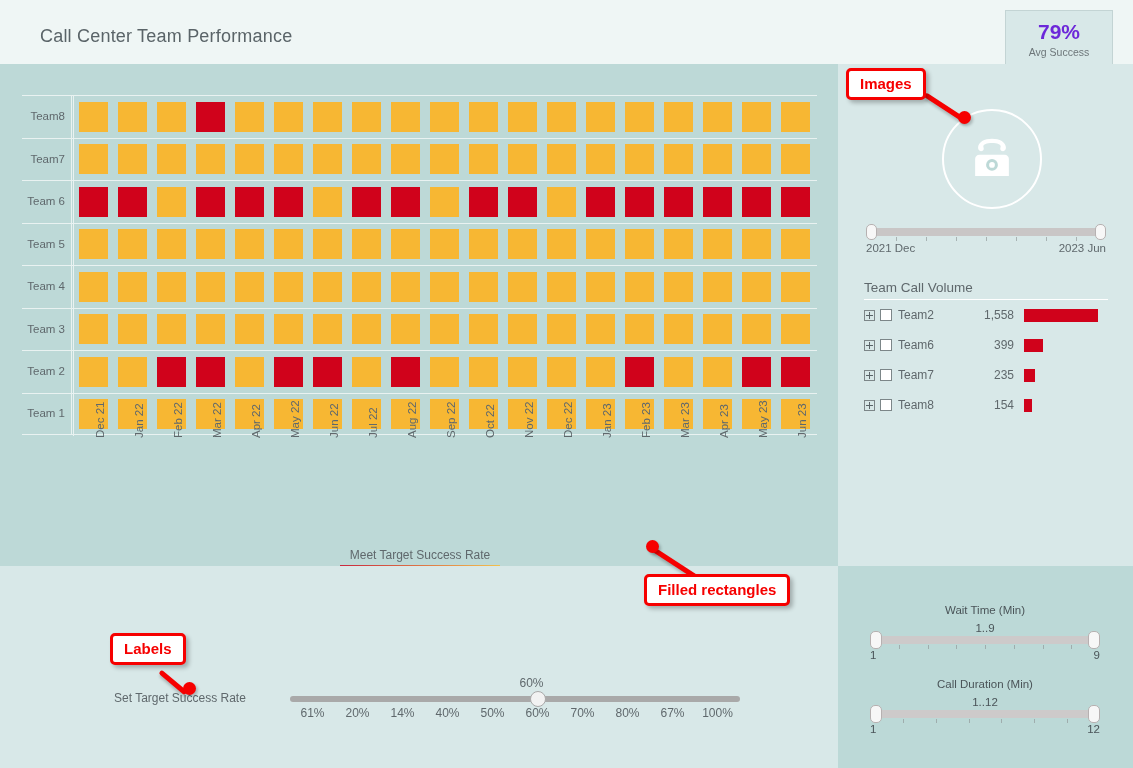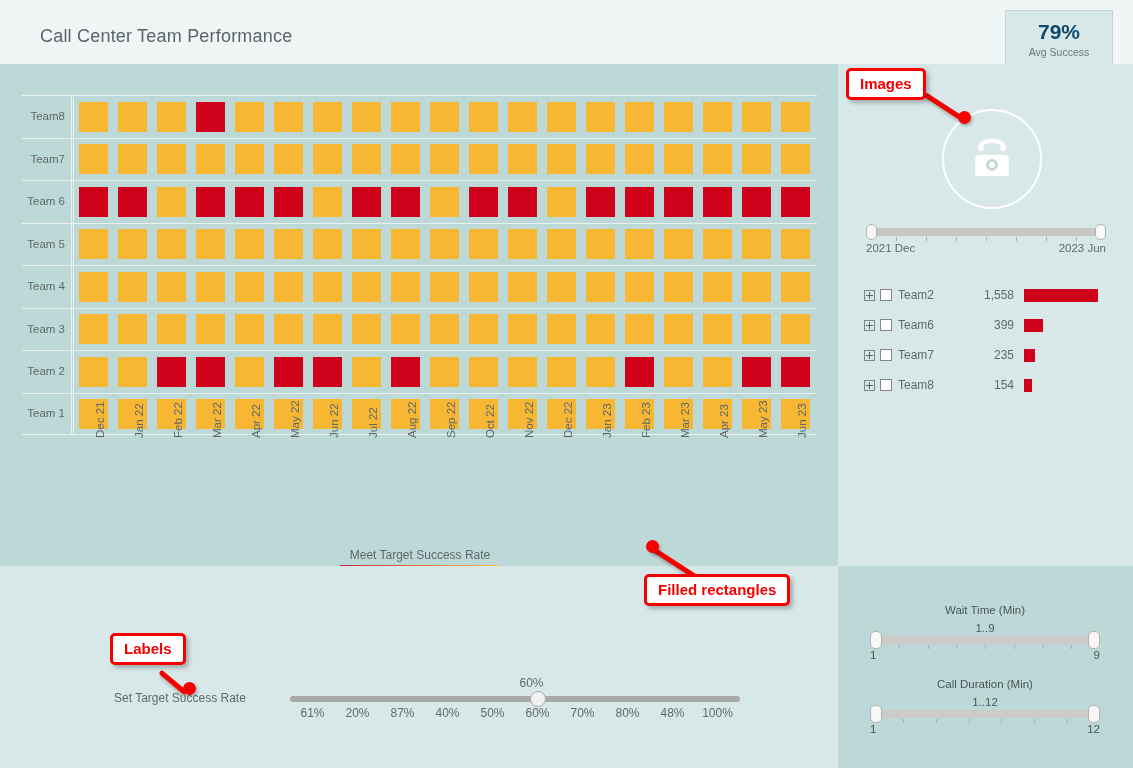--- a/index.html
+++ b/index.html
@@ -25,21 +25,21 @@
     position: absolute; left: 40px; top: 26px;
     font-size: 18px; color: #5a6468; letter-spacing: .2px;
   }
   .kpi-box {
     position: absolute; right: 20px; top: 10px;
     width: 108px; height: 58px;
     background: #d8e8e8; border: 1px solid #c3d4d4;
     display: flex; flex-direction: column;
     align-items: center; justify-content: center;
   }
-  .kpi-value { font-size: 21px; font-weight: bold; color: #0c4a6e; line-height: 1.1; }
+  .kpi-value { font-size: 21px; font-weight: bold; color: #6d28d9; line-height: 1.1; }
   .kpi-label { font-size: 10.5px; color: #6d7679; margin-top: 3px; }
 
   
   .panel-heatmap {
     position: absolute; left: 0; top: 64px; width: 838px; height: 502px;
     background: #bdd9d7;
   }
   .panel-right-top {
     position: absolute; left: 838px; top: 64px; width: 295px; height: 502px;
     background: #d8e8e8;
@@ -521,20 +521,21 @@
         <div class="ds-handle" style="left:0px;"></div>
         <div class="ds-handle" style="left:229px;"></div>
       </div>
       <div class="ds-labels">
         <span>2021 Dec</span>
         <span>2023 Jun</span>
       </div>
     </div>
 
     <div class="tcv">
+      <div class="tcv-title">Team Call Volume</div>
       <div id="tcv-rows">
           <div class="tcv-row">
             <span class="tcv-plus"></span>
             <span class="tcv-check"></span>
             <span class="tcv-name">Team2</span>
             <span class="tcv-val">1,558</span>
             <span class="tcv-barwrap">
               <span class="tcv-bar" style="width: 88%; background: rgb(208, 2, 27); display: block;"></span>
             </span>
           </div>
@@ -573,27 +574,27 @@
 
     <div class="target-label">Set Target Success Rate</div>
 
     <div class="target-slider">
       <div class="ts-value" id="ts-value-wrap" style="text-align: left; left: 229.5px; width: 40px;">60%</div>
       <div class="ts-track"></div>
       <div class="ts-handle" id="ts-handle" style="left: 239.5px;"></div>
       <div class="ts-ticks" id="ts-ticks">
           <div class="ts-tick">61%</div>
           <div class="ts-tick">20%</div>
-          <div class="ts-tick">87%</div>
+          <div class="ts-tick">14%</div>
           <div class="ts-tick">40%</div>
           <div class="ts-tick">50%</div>
           <div class="ts-tick">60%</div>
           <div class="ts-tick">70%</div>
           <div class="ts-tick">80%</div>
-          <div class="ts-tick">48%</div>
+          <div class="ts-tick">67%</div>
           <div class="ts-tick">100%</div>
         </div>
     </div>
   </div>
 
   <div class="panel-bottom-right">
     <div class="rs" style="top:38px;">
       <div class="rs-title">Wait Time (Min)</div>
       <div class="rs-value">1..9</div>
       <div class="rs-track">

